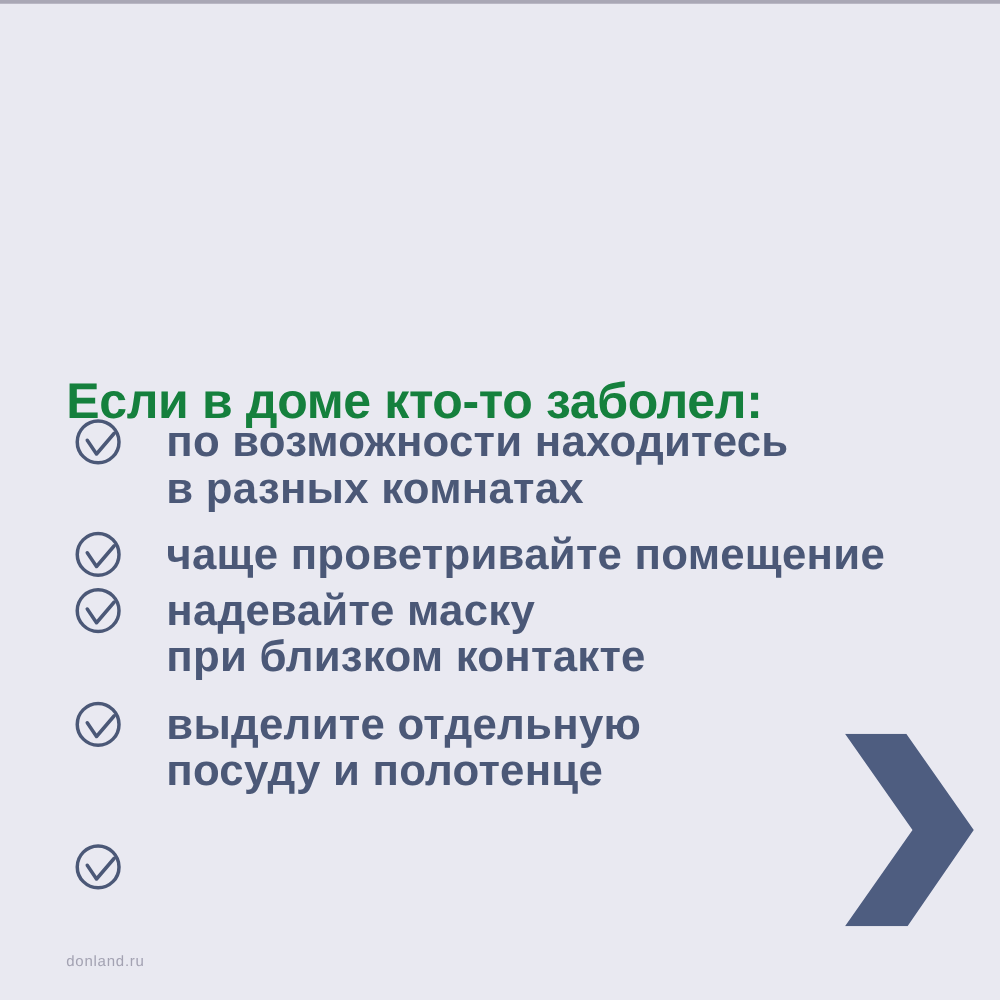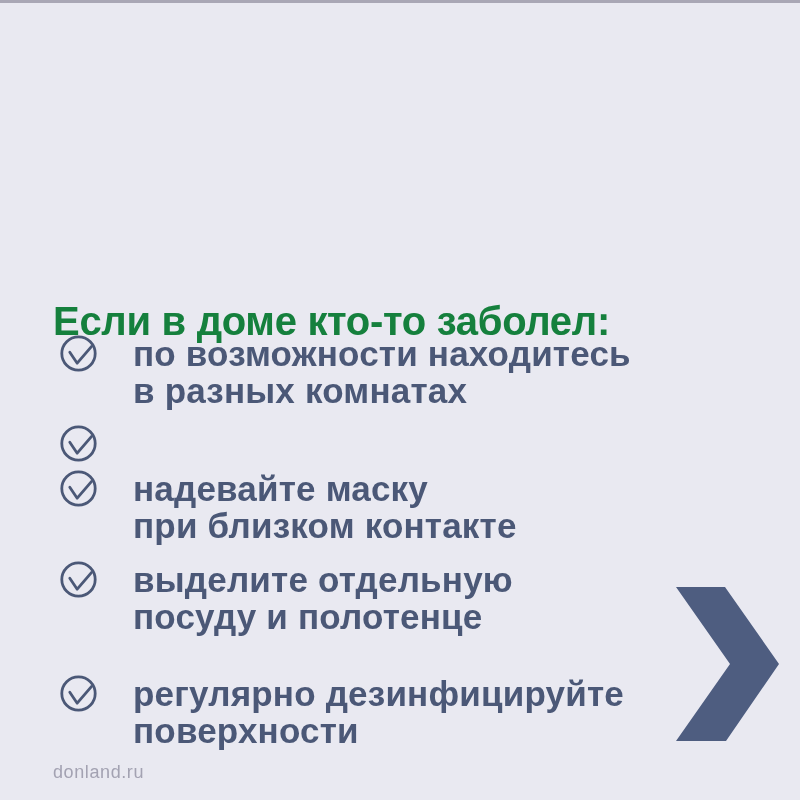--- a/index.html
+++ b/index.html
@@ -61,21 +61,21 @@
     line-height: 37px;
     font-weight: 700;
     letter-spacing: 0.2px;
     color: #4b5877;
     white-space: pre-line;
   }
   .footer-site {
     position: absolute;
     left: 53px;
     top: 762px;
-    font-size: 18px;
+    font-size: 12px;
     font-weight: 400;
     letter-spacing: 0.6px;
     color: #a3a2b2;
   }
   .next-arrow {
     position: absolute;
     left: 676px;
     top: 587px;
     width: 104px;
     height: 154px;
@@ -105,20 +105,21 @@
 в разных комнатах</div>
 </div>
 
 <div class="check-row row-2">
   <span class="check-icon-wrap">
     <svg viewBox="0 0 37 37" fill="none">
       <circle cx="18.5" cy="18.5" r="16.7" stroke="#4b5877" stroke-width="2.8"></circle>
       <path d="M 9.8 17.2 L 17.2 28.2 L 31.4 11.6" stroke="#4b5877" stroke-width="2.8" stroke-linecap="round" stroke-linejoin="round"></path>
     </svg>
   </span>
+  <div class="check-text">чаще проветривайте помещение</div>
 </div>
 
 <div class="check-row row-3">
   <span class="check-icon-wrap">
     <svg viewBox="0 0 37 37" fill="none">
       <circle cx="18.5" cy="18.5" r="16.7" stroke="#4b5877" stroke-width="2.8"></circle>
       <path d="M 9.8 17.2 L 17.2 28.2 L 31.4 11.6" stroke="#4b5877" stroke-width="2.8" stroke-linecap="round" stroke-linejoin="round"></path>
     </svg>
   </span>
   <div class="check-text">надевайте маску
@@ -136,22 +137,20 @@
 посуду и полотенце</div>
 </div>
 
 <div class="check-row row-5">
   <span class="check-icon-wrap">
     <svg viewBox="0 0 37 37" fill="none">
       <circle cx="18.5" cy="18.5" r="16.7" stroke="#4b5877" stroke-width="2.8"></circle>
       <path d="M 9.8 17.2 L 17.2 28.2 L 31.4 11.6" stroke="#4b5877" stroke-width="2.8" stroke-linecap="round" stroke-linejoin="round"></path>
     </svg>
   </span>
-  <div class="check-text">регулярно дезинфицируйте
-поверхности</div>
 </div>
 
 <div class="next-arrow">
   <svg viewBox="0 0 104 154">
     <polygon points="0,0 49,0 103,77 50,154 0,154 54,77" fill="#4e5d80"></polygon>
   </svg>
 </div>
 
 <div class="footer-site">donland.ru</div>
 

